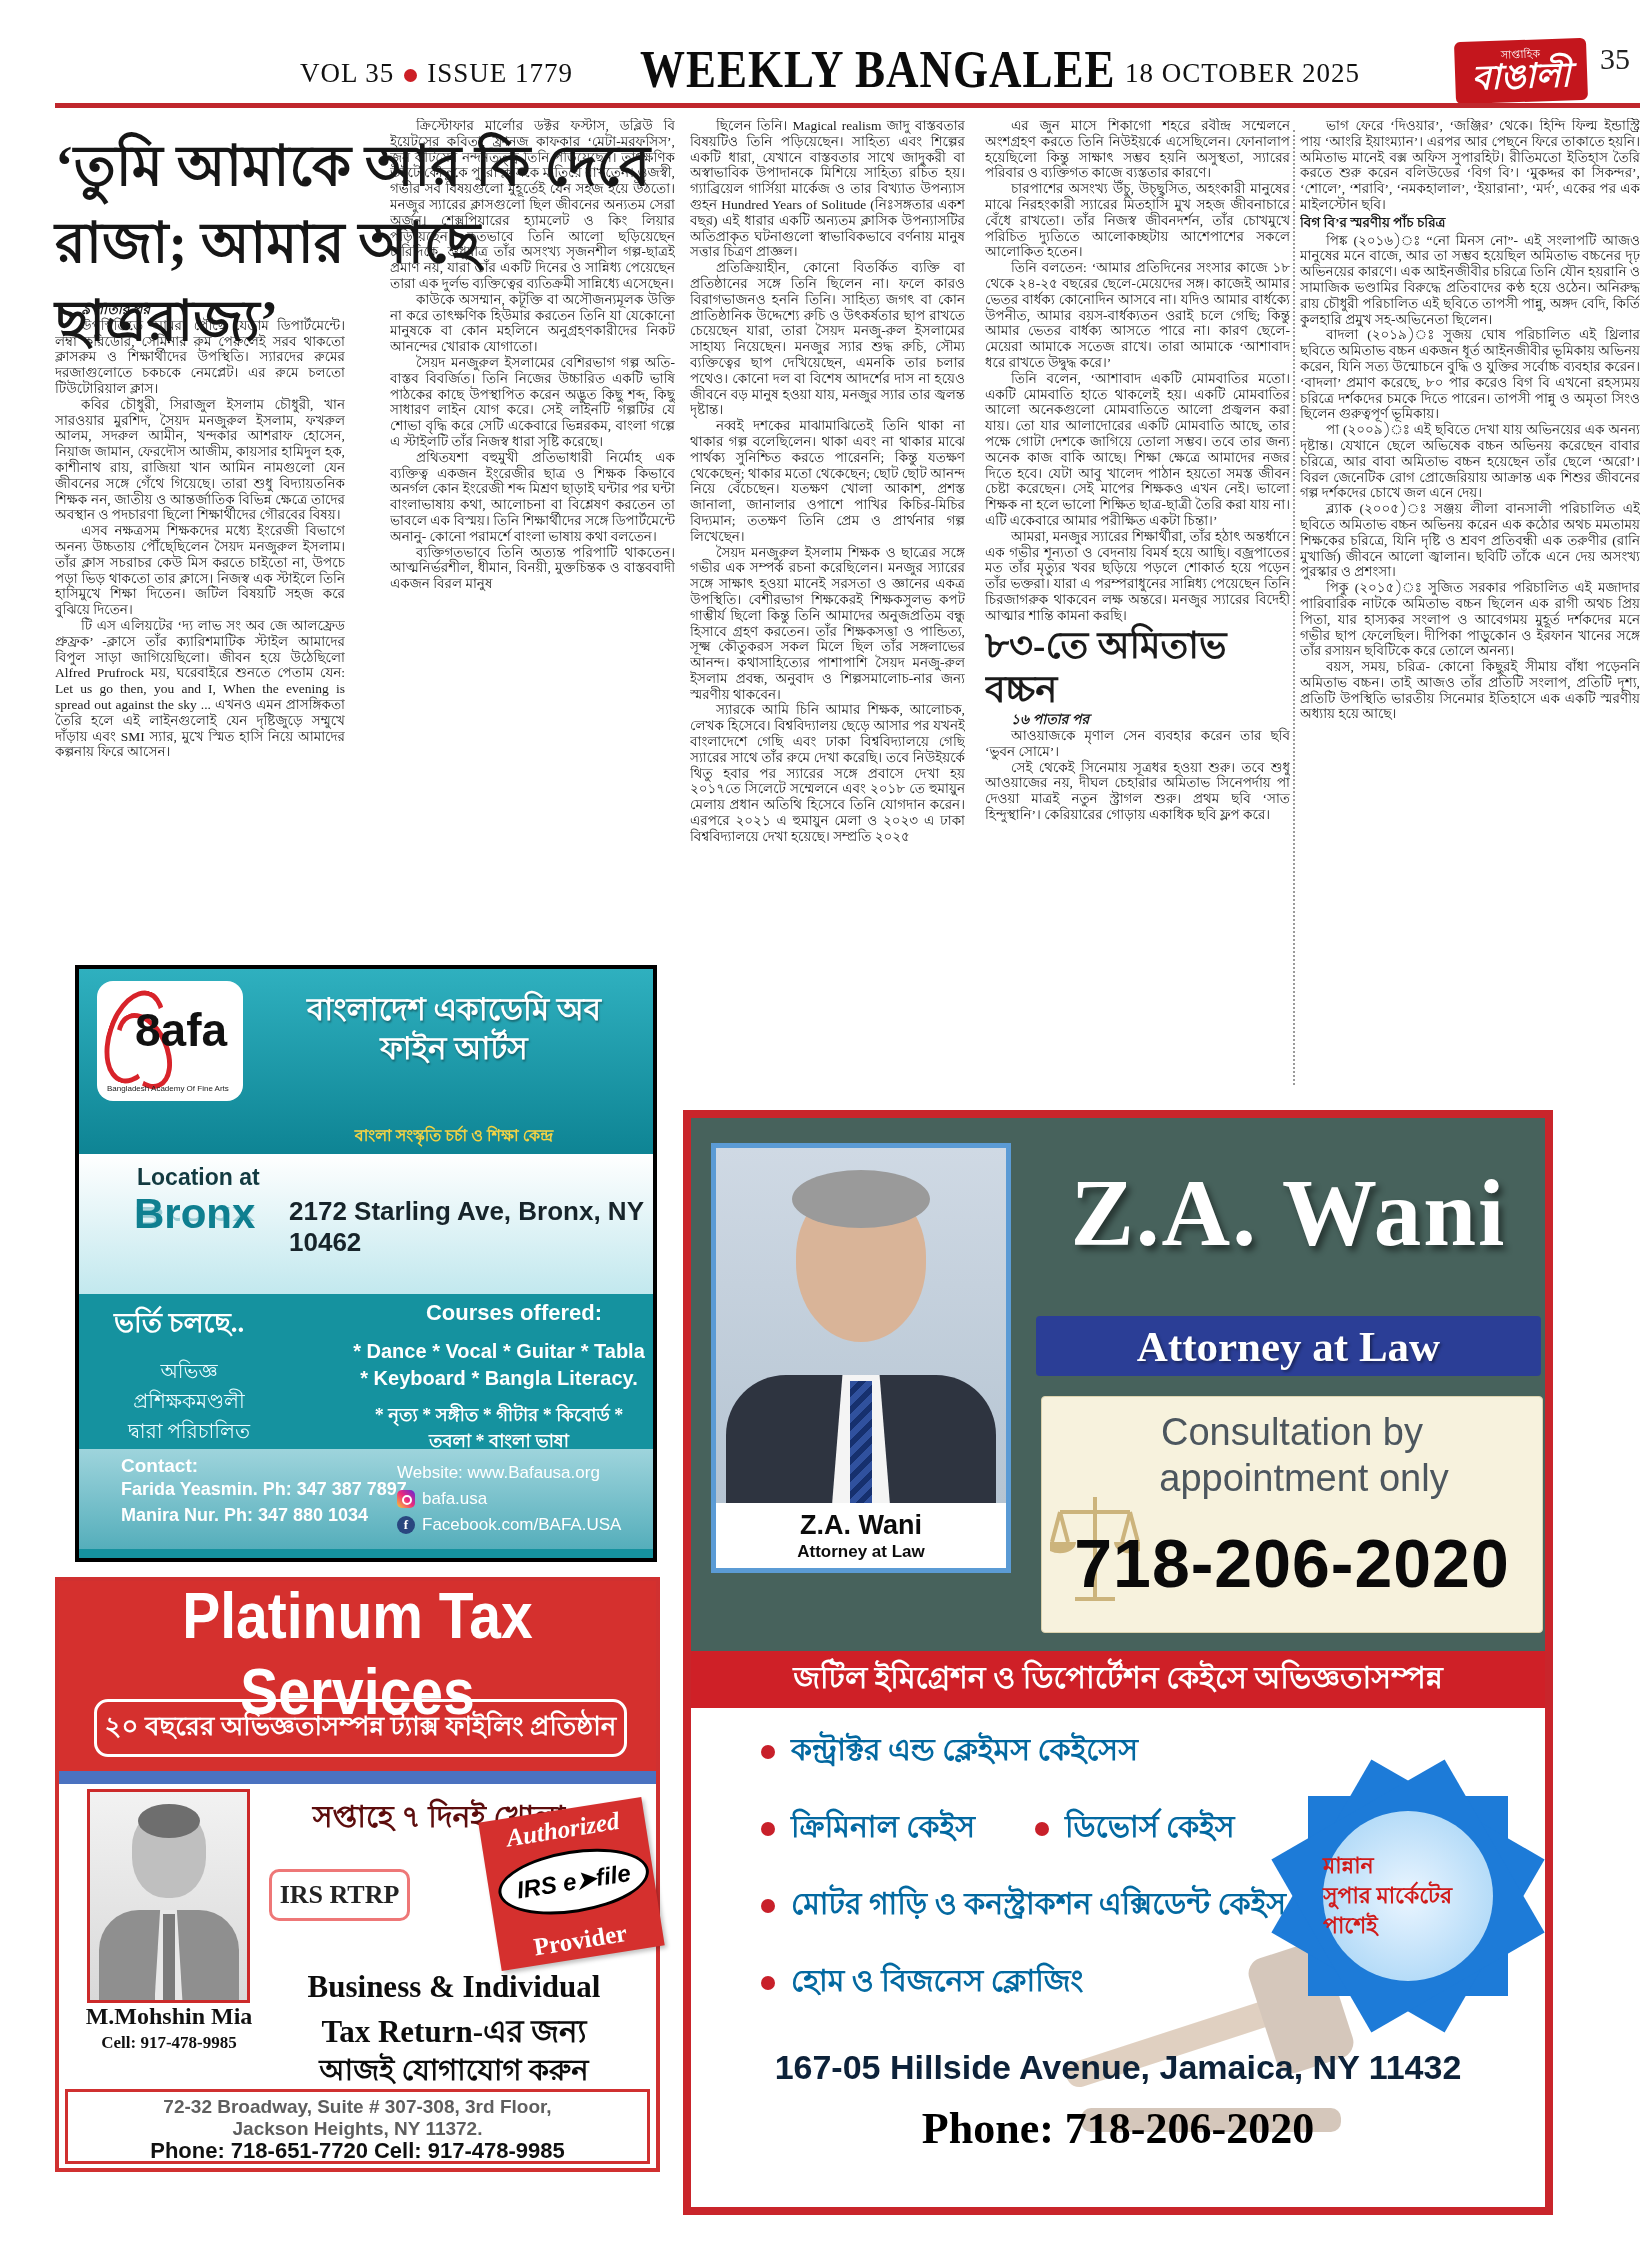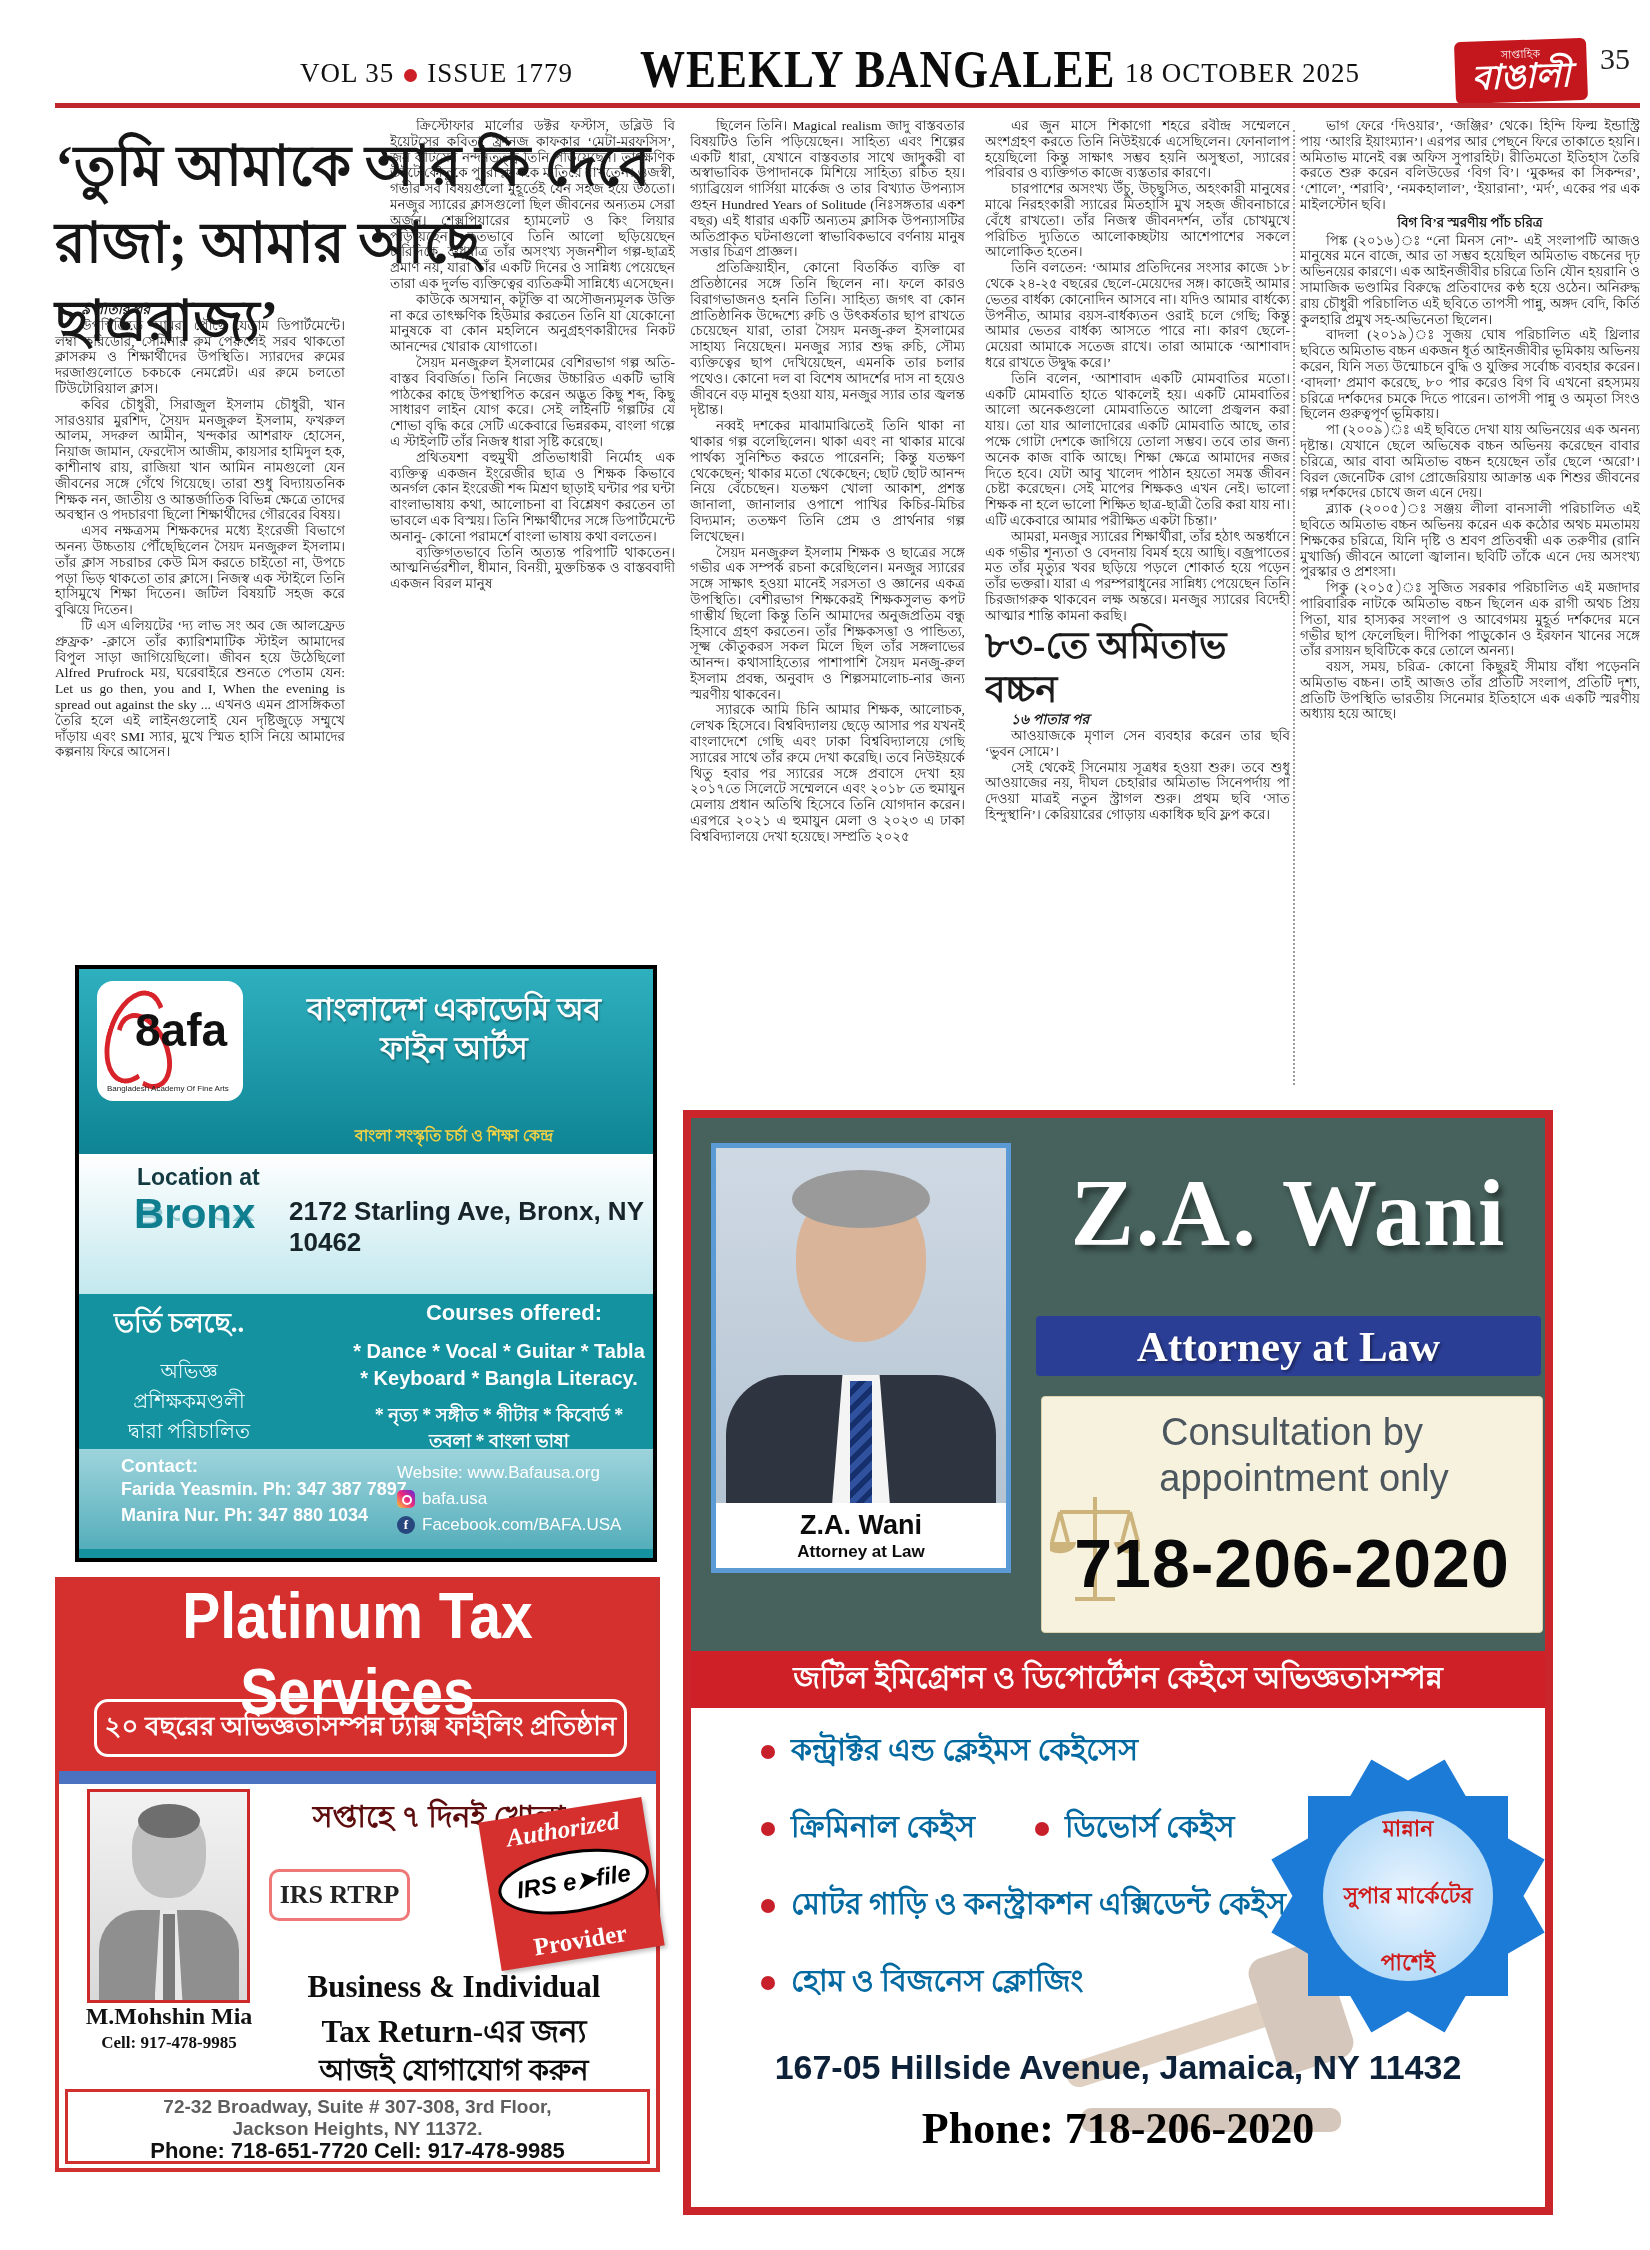--- a/index.html
+++ b/index.html
@@ -23,21 +23,21 @@
   .headline{left:55px;top:128px;width:620px;font-weight:bold;font-size:56px;line-height:1.38;color:#161616;}
   .colbox{font-size:13.5px;line-height:15.8px;text-align:justify;overflow:hidden;}
   .colbox p{margin:0;text-indent:26px;}
   .contfrom{font-weight:bold;font-style:italic;font-size:14px;text-indent:40px;margin:0 0 2px 0;}
   .col1{left:55px;top:302px;width:290px;height:660px;}
   .col2{left:390px;top:118px;width:285px;height:845px;}
   .col3{left:690px;top:118px;width:275px;height:975px;}
   .col4{left:985px;top:118px;width:305px;height:975px;}
   .col5{left:1300px;top:118px;width:340px;height:985px;}
   .col-rule{left:1293px;top:130px;height:955px;width:0;border-left:2px dotted #9a9a9a;}
-  .subhead2{display:block;font-weight:bold;text-align:center;text-indent:0;margin:2px 0;}
+  .subhead2{display:block;font-weight:bold;text-indent:0;margin:2px 0;}
   .story2-head{font-weight:bold;font-size:37px;line-height:1.2;margin:8px 0 2px 0;text-indent:0 !important;text-align:left;}
   .moviehead{font-weight:bold;}
 
   
   .bafa{left:75px;top:965px;width:582px;height:597px;border:4px solid #000;box-sizing:border-box;background:#15929f;}
   .bafa-top{position:absolute;left:0;top:0;width:100%;height:185px;background:linear-gradient(#2fb0bf,#0e8494);}
   .bafa-logo{position:absolute;left:18px;top:12px;width:146px;height:120px;background:#fff;border-radius:16px;overflow:hidden;}
   .bafa-swash1,.bafa-swash2{position:absolute;border:5px solid #d8232a;border-radius:50%;}
   .bafa-swash1{width:46px;height:86px;left:10px;top:8px;transform:rotate(18deg);border-right-color:transparent;}
   .bafa-swash2{width:40px;height:70px;left:22px;top:30px;transform:rotate(-24deg);border-left-color:transparent;}
@@ -115,21 +115,21 @@
   .wani-phone{position:absolute;left:0;top:118px;width:100%;text-align:center;font-family:"Liberation Sans",sans-serif;font-weight:bold;font-size:68px;color:#0a0a0a;letter-spacing:1px;margin-top:9px;}
   .scales{position:absolute;left:8px;top:90px;opacity:.75;}
   .wani-red{position:absolute;left:0;top:533px;width:100%;height:57px;background:#cf2027;display:flex;align-items:center;justify-content:center;color:#fff;font-weight:bold;font-size:30px;}
   .wani-bullets{position:absolute;left:70px;top:608px;width:620px;font-weight:bold;font-size:30px;color:#0369a1;}
   .wani-row{display:flex;align-items:center;margin-bottom:26px;}
   .wani-dot{width:14px;height:14px;border-radius:50%;background:#c8202a;margin-right:16px;flex:0 0 auto;}
   .wani-row .gap{width:60px;}
   .star-wrap{position:absolute;left:600px;top:648px;width:235px;height:260px;}
   .star-sq{position:absolute;left:17px;top:30px;width:200px;height:200px;background:#1d7bd8;}
   .r0{transform:rotate(0deg);} .r30{transform:rotate(30deg);} .r60{transform:rotate(60deg);}
-  .star-inner{position:absolute;left:32px;top:45px;width:170px;height:170px;border-radius:50%;background:radial-gradient(#eaf5ff,#9fd1f5);display:flex;flex-direction:column;align-items:center;justify-content:center;text-align:center;color:#d01b1b;font-weight:bold;font-size:22px;line-height:1.35;gap:37px;}
+  .star-inner{position:absolute;left:32px;top:45px;width:170px;height:170px;border-radius:50%;background:radial-gradient(#eaf5ff,#9fd1f5);display:flex;flex-direction:column;align-items:flex-start;justify-content:center;text-align:center;color:#d01b1b;font-weight:bold;font-size:22px;line-height:1.35;}
   .gavel{position:absolute;left:330px;top:800px;width:380px;height:230px;opacity:.35;}
   .gavel .handle{position:absolute;left:40px;top:110px;width:240px;height:26px;background:#a97c50;border-radius:13px;transform:rotate(-18deg);}
   .gavel .headg{position:absolute;left:240px;top:30px;width:80px;height:120px;background:#8a623e;border-radius:16px;transform:rotate(-18deg);}
   .gavel .base{position:absolute;left:60px;top:190px;width:260px;height:24px;background:#8a623e;border-radius:10px;}
   .wani-addr{position:absolute;left:0;top:930px;width:100%;text-align:center;font-family:"Liberation Sans",sans-serif;font-weight:bold;font-size:34px;color:#0d2239;}
   .wani-phone2{position:absolute;left:0;top:985px;width:100%;text-align:center;font-weight:bold;font-size:44px;color:#000;}
 </style>
 </head>
 <body>
 

